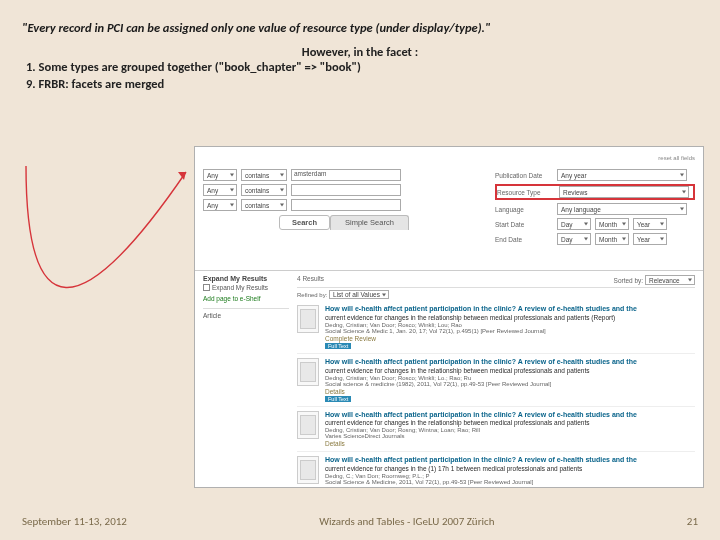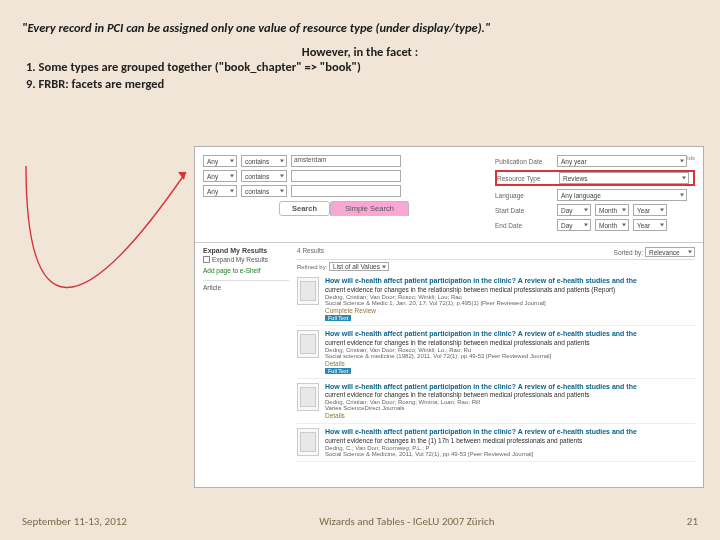--- a/index.html
+++ b/index.html
@@ -9,34 +9,34 @@
     font-family: Calibri, Arial, sans-serif;
     font-size: 12.5px; color: #222;
     position: relative; overflow: hidden;
   }
   .slide { padding: 20px 22px 38px 22px; position: relative; height: 100%; }
   .quote { font-style: italic; font-weight: bold; color: #1a1a1a; margin-bottom: 8px; line-height: 1.3; }
   .however { font-weight: bold; margin-top: 1px; text-align: center; }
   .list { margin-left: 4px; font-weight: bold; line-height: 1.3; }
   .shot-wrap { position: absolute; left: 194px; top: 146px; width: 510px; height: 342px; background: #fff; border: 1px solid #b0b0b0; overflow: hidden; }
   .shot { font-size: 7px; color: #555; font-family: Arial, sans-serif; }
-  .searchbar { padding: 8px 8px; border-bottom: 1px solid #ccc; display: flex; gap: 8px; }
+  .searchbar { padding: 22px 8px; border-bottom: 1px solid #ccc; display: flex; gap: 8px; }
   .left-terms { flex: 1; }
   .term-row { display: flex; gap: 4px; margin-bottom: 3px; align-items: center; }
   .dd { height: 12px; background: #fff; border: 1px solid #aaa; padding: 0 3px; font-size: 6.5px; color: #444; display: inline-flex; align-items: center; position: relative; }
   .dd::after { content: ''; position: absolute; right: 2px; top: 50%; transform: translateY(-50%); border-left: 2px solid transparent; border-right: 2px solid transparent; border-top: 3px solid #666; }
   .txtin { height: 12px; width: 110px; border: 1px solid #aaa; background: #fff; font-size: 6.5px; padding: 0 2px; }
   .right-filters { width: 200px; }
   .filt-row { display: flex; gap: 4px; margin-bottom: 3px; align-items: center; }
   .filt-label { width: 58px; font-size: 6.5px; color: #666; text-align: left; }
   .resource-hl { border: 2px solid #d6343a; padding: 0; }
   .resource-hl .dd { width: 130px; }
   .dates .dd { width: 34px; }
   .tabs { display: flex; margin-top: 4px; margin-left: 76px; gap: 0; }
-  .tab { border: 1px solid #bbb; border-bottom: none; padding: 2px 14px; font-size: 7.5px; border-radius: 3px 3px 0 0; background: #f9a8d4; }
+  .tab { border: 1px solid #bbb; border-bottom: none; padding: 2px 14px; font-size: 7.5px; border-radius: 3px 3px 0 0; background: #e5e5e5; }
   .tab.active { background: #fff; font-weight: bold; }
   .searchbtn { border: 1px solid #bbb; border-radius: 3px; background: #eee; padding: 2px 12px; font-size: 7.5px; }
   .body-cols { display: flex; padding: 4px 8px; gap: 8px; }
   .facets { width: 86px; }
   .facet-hdr { font-weight: bold; font-size: 7px; color: #444; margin-bottom: 2px; }
   .facet-cb { font-size: 6.5px; color: #555; margin-bottom: 4px; display: flex; gap: 2px; align-items: center; }
   .cb { width: 7px; height: 7px; border: 1px solid #888; background: #fff; }
   .addpage { color: #1a7a1a; font-size: 6.5px; margin-top: 3px; }
   .facet-lbl { margin-top: 6px; font-size: 6.5px; color: #555; border-top: 1px solid #ddd; padding-top: 3px; }
   .results { flex: 1; }

